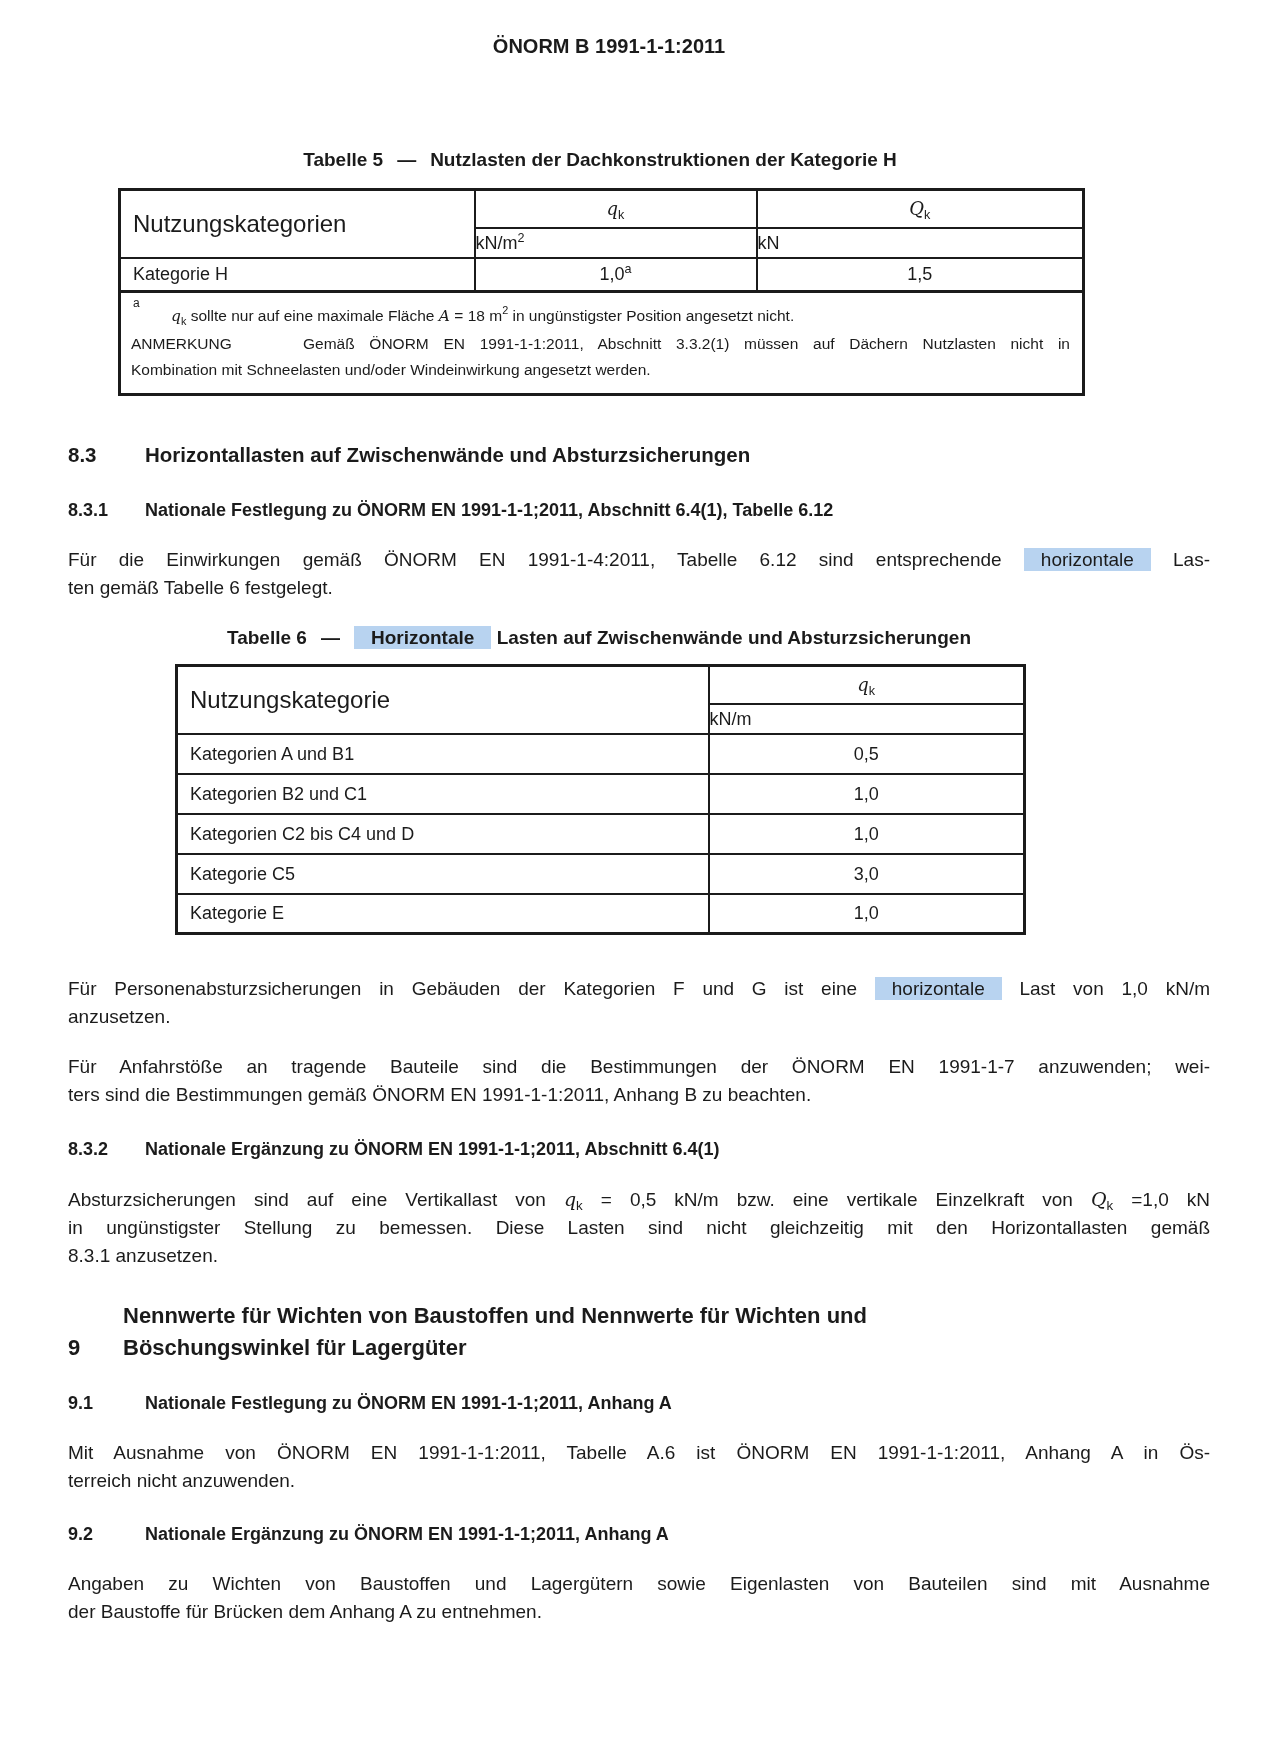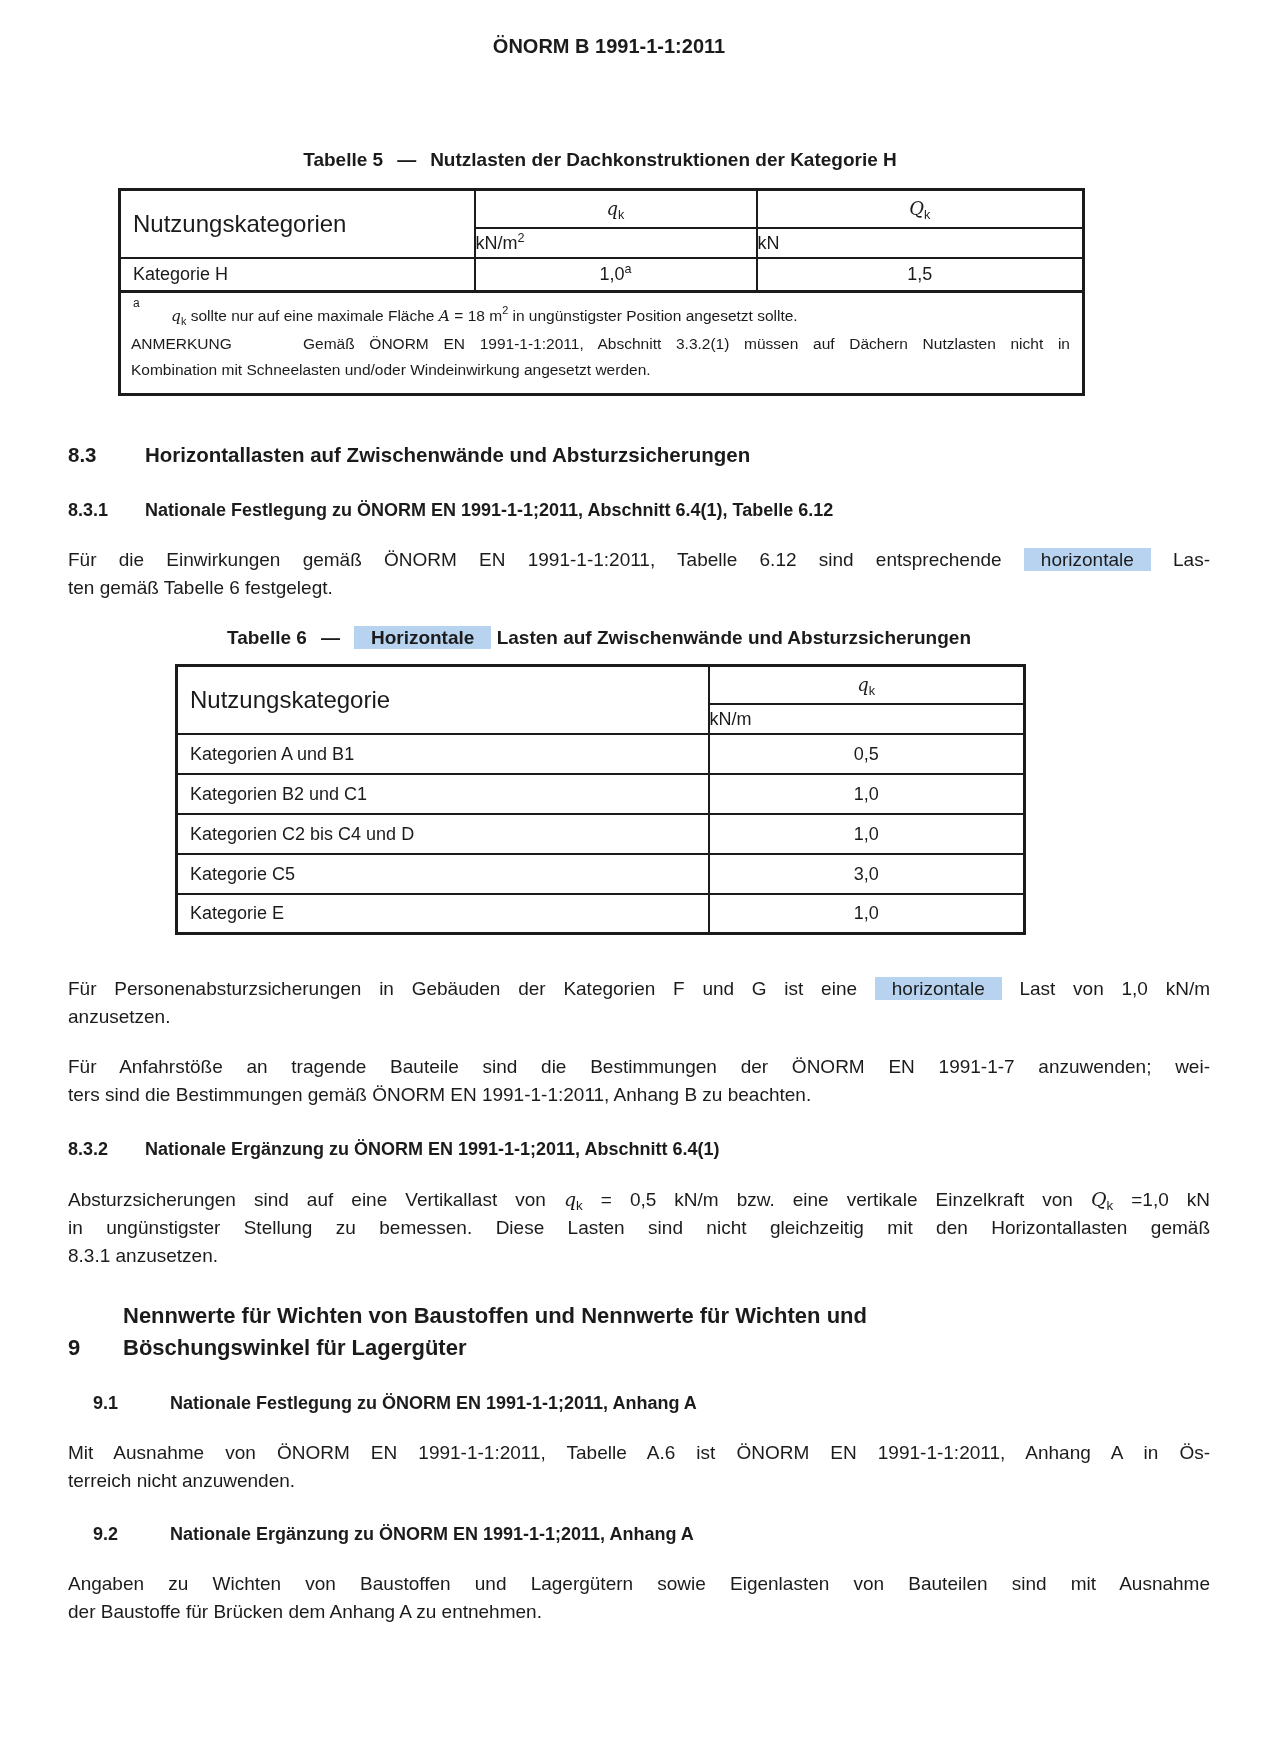--- a/index.html
+++ b/index.html
@@ -61,21 +61,21 @@
   .para { margin-top: 24px; }
   .line { display: block; }
   .jline { display: block; text-align: justify; text-align-last: justify; }
   .hl { background: var(--highlight); padding: 1px 17px; }
 
   
   #h831 { margin-top: 30px; }
   #p-fg { margin-top: 40px; }
   #p-anfahr { margin-top: 22px; }
   #h832 { margin-top: 28px; }
-  #h91, #h92 { margin-top: 27px; margin-left: 25px; }
+  #h91, #h92 { margin-top: 27px; }
   #p91, #p92 { margin-top: 24px; }
 </style>
 </head>
 <body>
 
 <div class="page">
 
   <div class="doc-header">
     <span>ÖNORM B 1991-1-1:2011</span>
   </div>
@@ -102,21 +102,21 @@
     </tr>
     <tr>
       <td class="cat">Kategorie H</td>
       <td class="val"><span>1,0</span><sup>a</sup></td>
       <td class="val">1,5</td>
     </tr>
     <tr>
       <td class="footcell" colspan="3">
         <div class="fnote">
           <sup class="fmark">a</sup>
-          <span class="mvar">q</span><sub>k</sub><span> sollte nur auf eine maximale Fläche </span><span class="mvar">A</span><span> = 18 m</span><sup>2</sup><span> in ungünstigster Position angesetzt sollte.</span>
+          <span class="mvar">q</span><sub>k</sub><span> sollte nur auf eine maximale Fläche </span><span class="mvar">A</span><span> = 18 m</span><sup>2</sup><span> in ungünstigster Position angesetzt nicht.</span>
         </div>
         <div class="anm">
           <div class="anm-line1"><span class="anm-label">ANMERKUNG</span><span>Gemäß ÖNORM EN 1991-1-1:2011, Abschnitt 3.3.2(1) müssen auf Dächern Nutzlasten nicht in</span></div>
           <div class="anm-line2">Kombination mit Schneelasten und/oder Windeinwirkung angesetzt werden.</div>
         </div>
       </td>
     </tr>
   </tbody>
     </table>
 
@@ -124,21 +124,21 @@
     <span class="num">8.3</span>
     <span class="ht">Horizontallasten auf Zwischenwände und Absturzsicherungen</span>
   </div>
 
   <div class="h3" id="h831">
     <span class="num">8.3.1</span>
     <span class="ht">Nationale Festlegung zu ÖNORM EN 1991-1-1;2011, Abschnitt 6.4(1), Tabelle 6.12</span>
   </div>
 
   <p class="para">
-    <span class="jline"><span>Für die Einwirkungen gemäß ÖNORM EN 1991-1-1:2011, Tabelle 6.12 sind entsprechende </span><span class="hl">horizontale</span><span> Las-</span></span>
+    <span class="jline"><span>Für die Einwirkungen gemäß ÖNORM EN 1991-1-4:2011, Tabelle 6.12 sind entsprechende </span><span class="hl">horizontale</span><span> Las-</span></span>
     <span class="line">ten gemäß Tabelle 6 festgelegt.</span>
   </p>
 
   <div class="tcaption t6cap">
     <span>Tabelle 6</span><span class="dash">—</span><span class="hl">Horizontale</span><span> Lasten auf Zwischenwände und Absturzsicherungen</span>
   </div>
 
   <table class="t6">
     <colgroup>
         <col class="c1">

